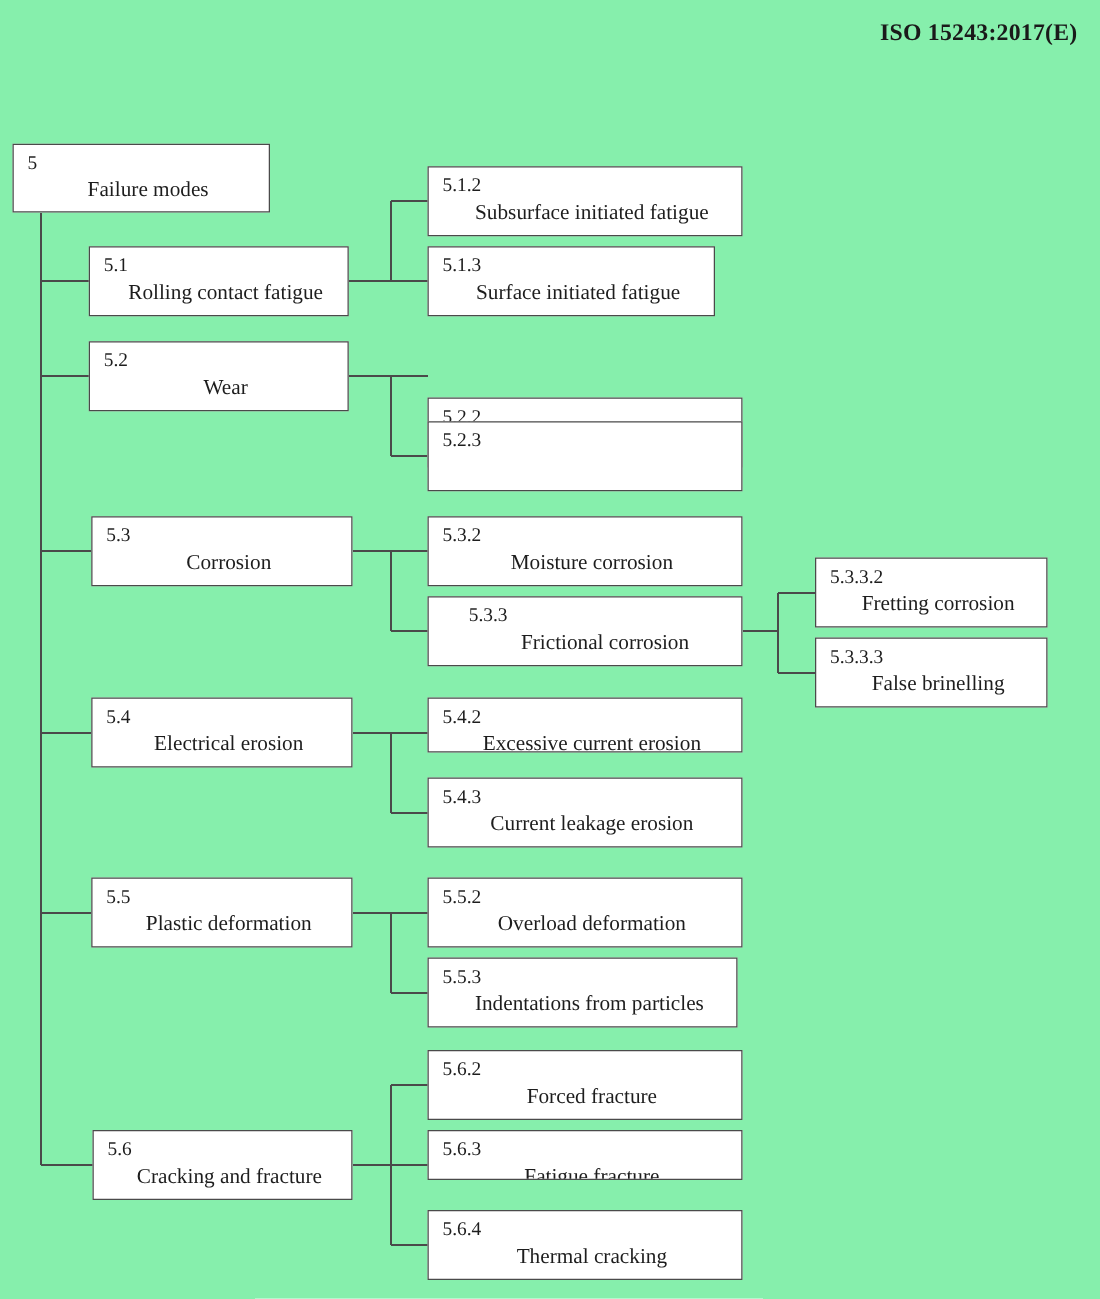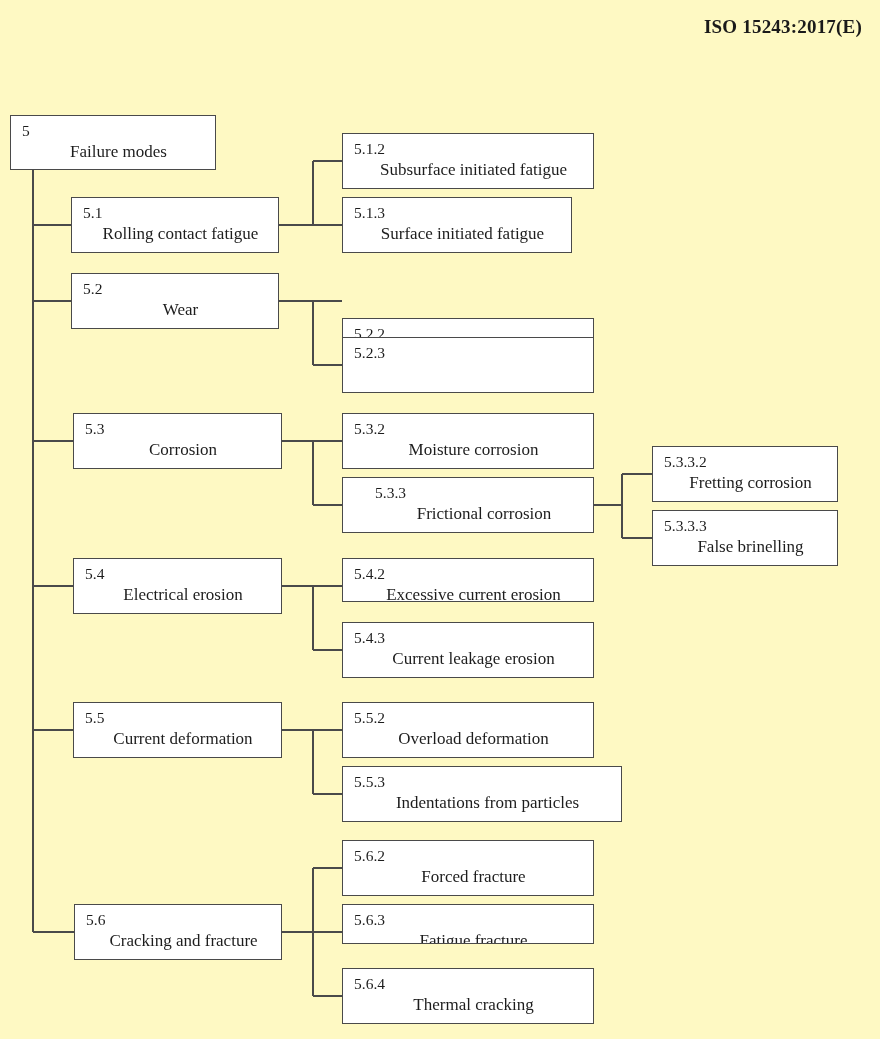--- a/index.html
+++ b/index.html
@@ -4,21 +4,21 @@
 <style>
   html, body {
     margin: 0;
     padding: 0;
     background: #ffffff;
   }
   #page {
     position: relative;
     width: 880px;
     height: 1039px;
-    background: #fef9c3;
+    background: #86efac;
     font-family: "Liberation Serif", "DejaVu Serif", serif;
     overflow: hidden;
   }
   #doc-header {
     position: absolute;
     top: 16px;
     right: 18px;
     font-family: "Liberation Serif", "DejaVu Serif", serif;
     font-weight: bold;
     font-size: 19px;
@@ -131,21 +131,21 @@
   <div class="node" style="left:73px; top:413px; width:209px; height:56px;">
     <span class="num">5.3</span>
     <span class="label">Corrosion</span>
   </div>
   <div class="node" style="left:73px; top:558px; width:209px; height:56px;">
     <span class="num">5.4</span>
     <span class="label">Electrical erosion</span>
   </div>
   <div class="node" style="left:73px; top:702px; width:209px; height:56px;">
     <span class="num">5.5</span>
-    <span class="label">Current deformation</span>
+    <span class="label">Plastic deformation</span>
   </div>
   <div class="node" style="left:74px; top:904px; width:208px; height:56px;">
     <span class="num">5.6</span>
     <span class="label">Cracking and fracture</span>
   </div>
 
   <div class="node" style="left:342px; top:133px; width:252px; height:56px;">
     <span class="num">5.1.2</span>
     <span class="label">Subsurface initiated fatigue</span>
   </div>
@@ -173,21 +173,21 @@
     <span class="label">Excessive current erosion</span>
   </div>
   <div class="node" style="left:342px; top:622px; width:252px; height:56px;">
     <span class="num">5.4.3</span>
     <span class="label">Current leakage erosion</span>
   </div>
   <div class="node" style="left:342px; top:702px; width:252px; height:56px;">
     <span class="num">5.5.2</span>
     <span class="label">Overload deformation</span>
   </div>
-  <div class="node" style="left:342px; top:766px; width:280px; height:56px;">
+  <div class="node" style="left:342px; top:766px; width:248px; height:56px;">
     <span class="num">5.5.3</span>
     <span class="label">Indentations from particles</span>
   </div>
   <div class="node" style="left:342px; top:840px; width:252px; height:56px;">
     <span class="num">5.6.2</span>
     <span class="label">Forced fracture</span>
   </div>
   <div class="node" style="left:342px; top:904px; width:252px; height:40px;">
     <span class="num">5.6.3</span>
     <span class="label">Fatigue fracture</span>

